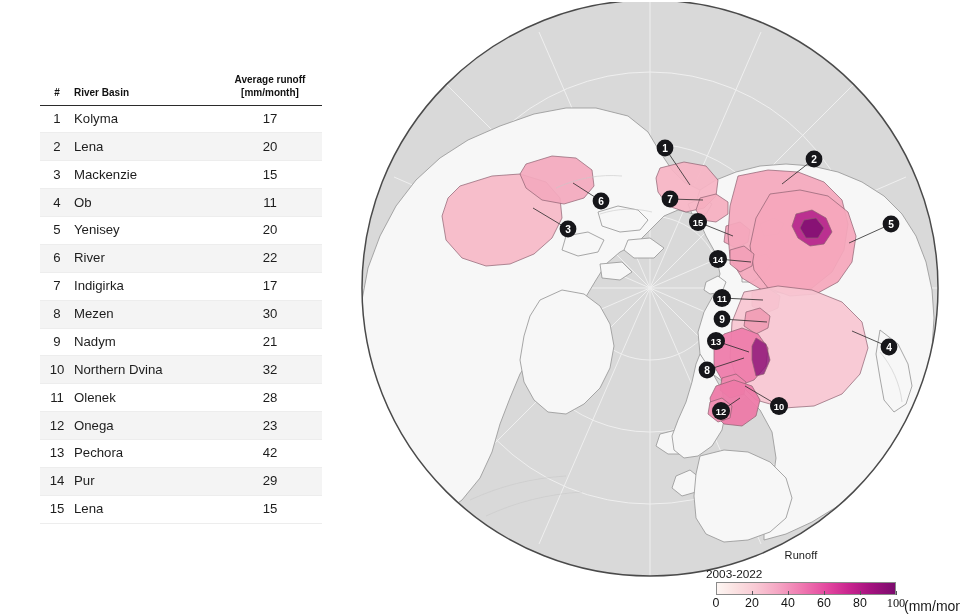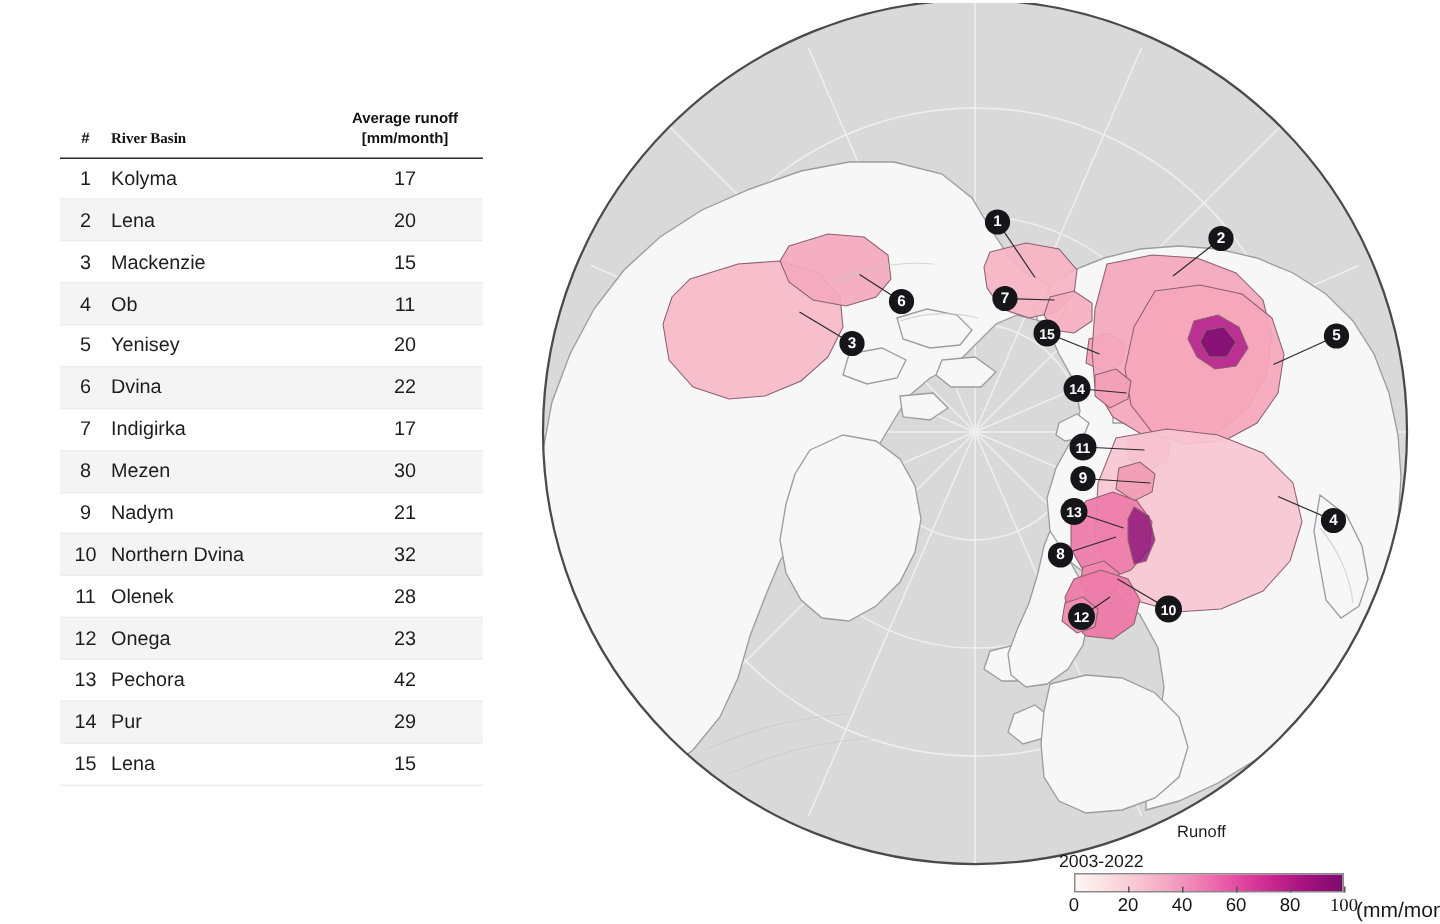--- a/index.html
+++ b/index.html
@@ -30,21 +30,21 @@
   }
   table.basin-table thead th {
     font-weight: bold;
     font-size: 10px;
     color: #111111;
     vertical-align: bottom;
     padding: 0 0 5px 0;
     line-height: 1.28;
   }
   thead th.col-num      { width: 34px;  text-align: center; }
-  thead th.col-name     { text-align: left; padding-left: 12px; font-family: Liberation Serif, serif; }
+  thead th.col-name     { text-align: left; padding-left: 12px; }
   thead th.col-val      { width: 104px; text-align: center; }
   thead tr.head-row th  { border-bottom: 1.9px solid #2b2b2b; }
   .hdr-l1 { display: block; }
   .hdr-l2 { display: block; }
 
   table.basin-table tbody td {
     padding: 5.4px 0;
     line-height: 1.22;
     border-bottom: 1px solid #ededed;
     font-size: 13.2px;
@@ -193,21 +193,21 @@
           <td class="c-name">Ob</td>
           <td class="c-val">11</td>
         </tr>
         <tr>
           <td class="c-num">5</td>
           <td class="c-name">Yenisey</td>
           <td class="c-val">20</td>
         </tr>
         <tr>
           <td class="c-num">6</td>
-          <td class="c-name">Dvina</td>
+          <td class="c-name">River</td>
           <td class="c-val">22</td>
         </tr>
         <tr>
           <td class="c-num">7</td>
           <td class="c-name">Indigirka</td>
           <td class="c-val">17</td>
         </tr>
         <tr>
           <td class="c-num">8</td>
           <td class="c-name">Mezen</td>

